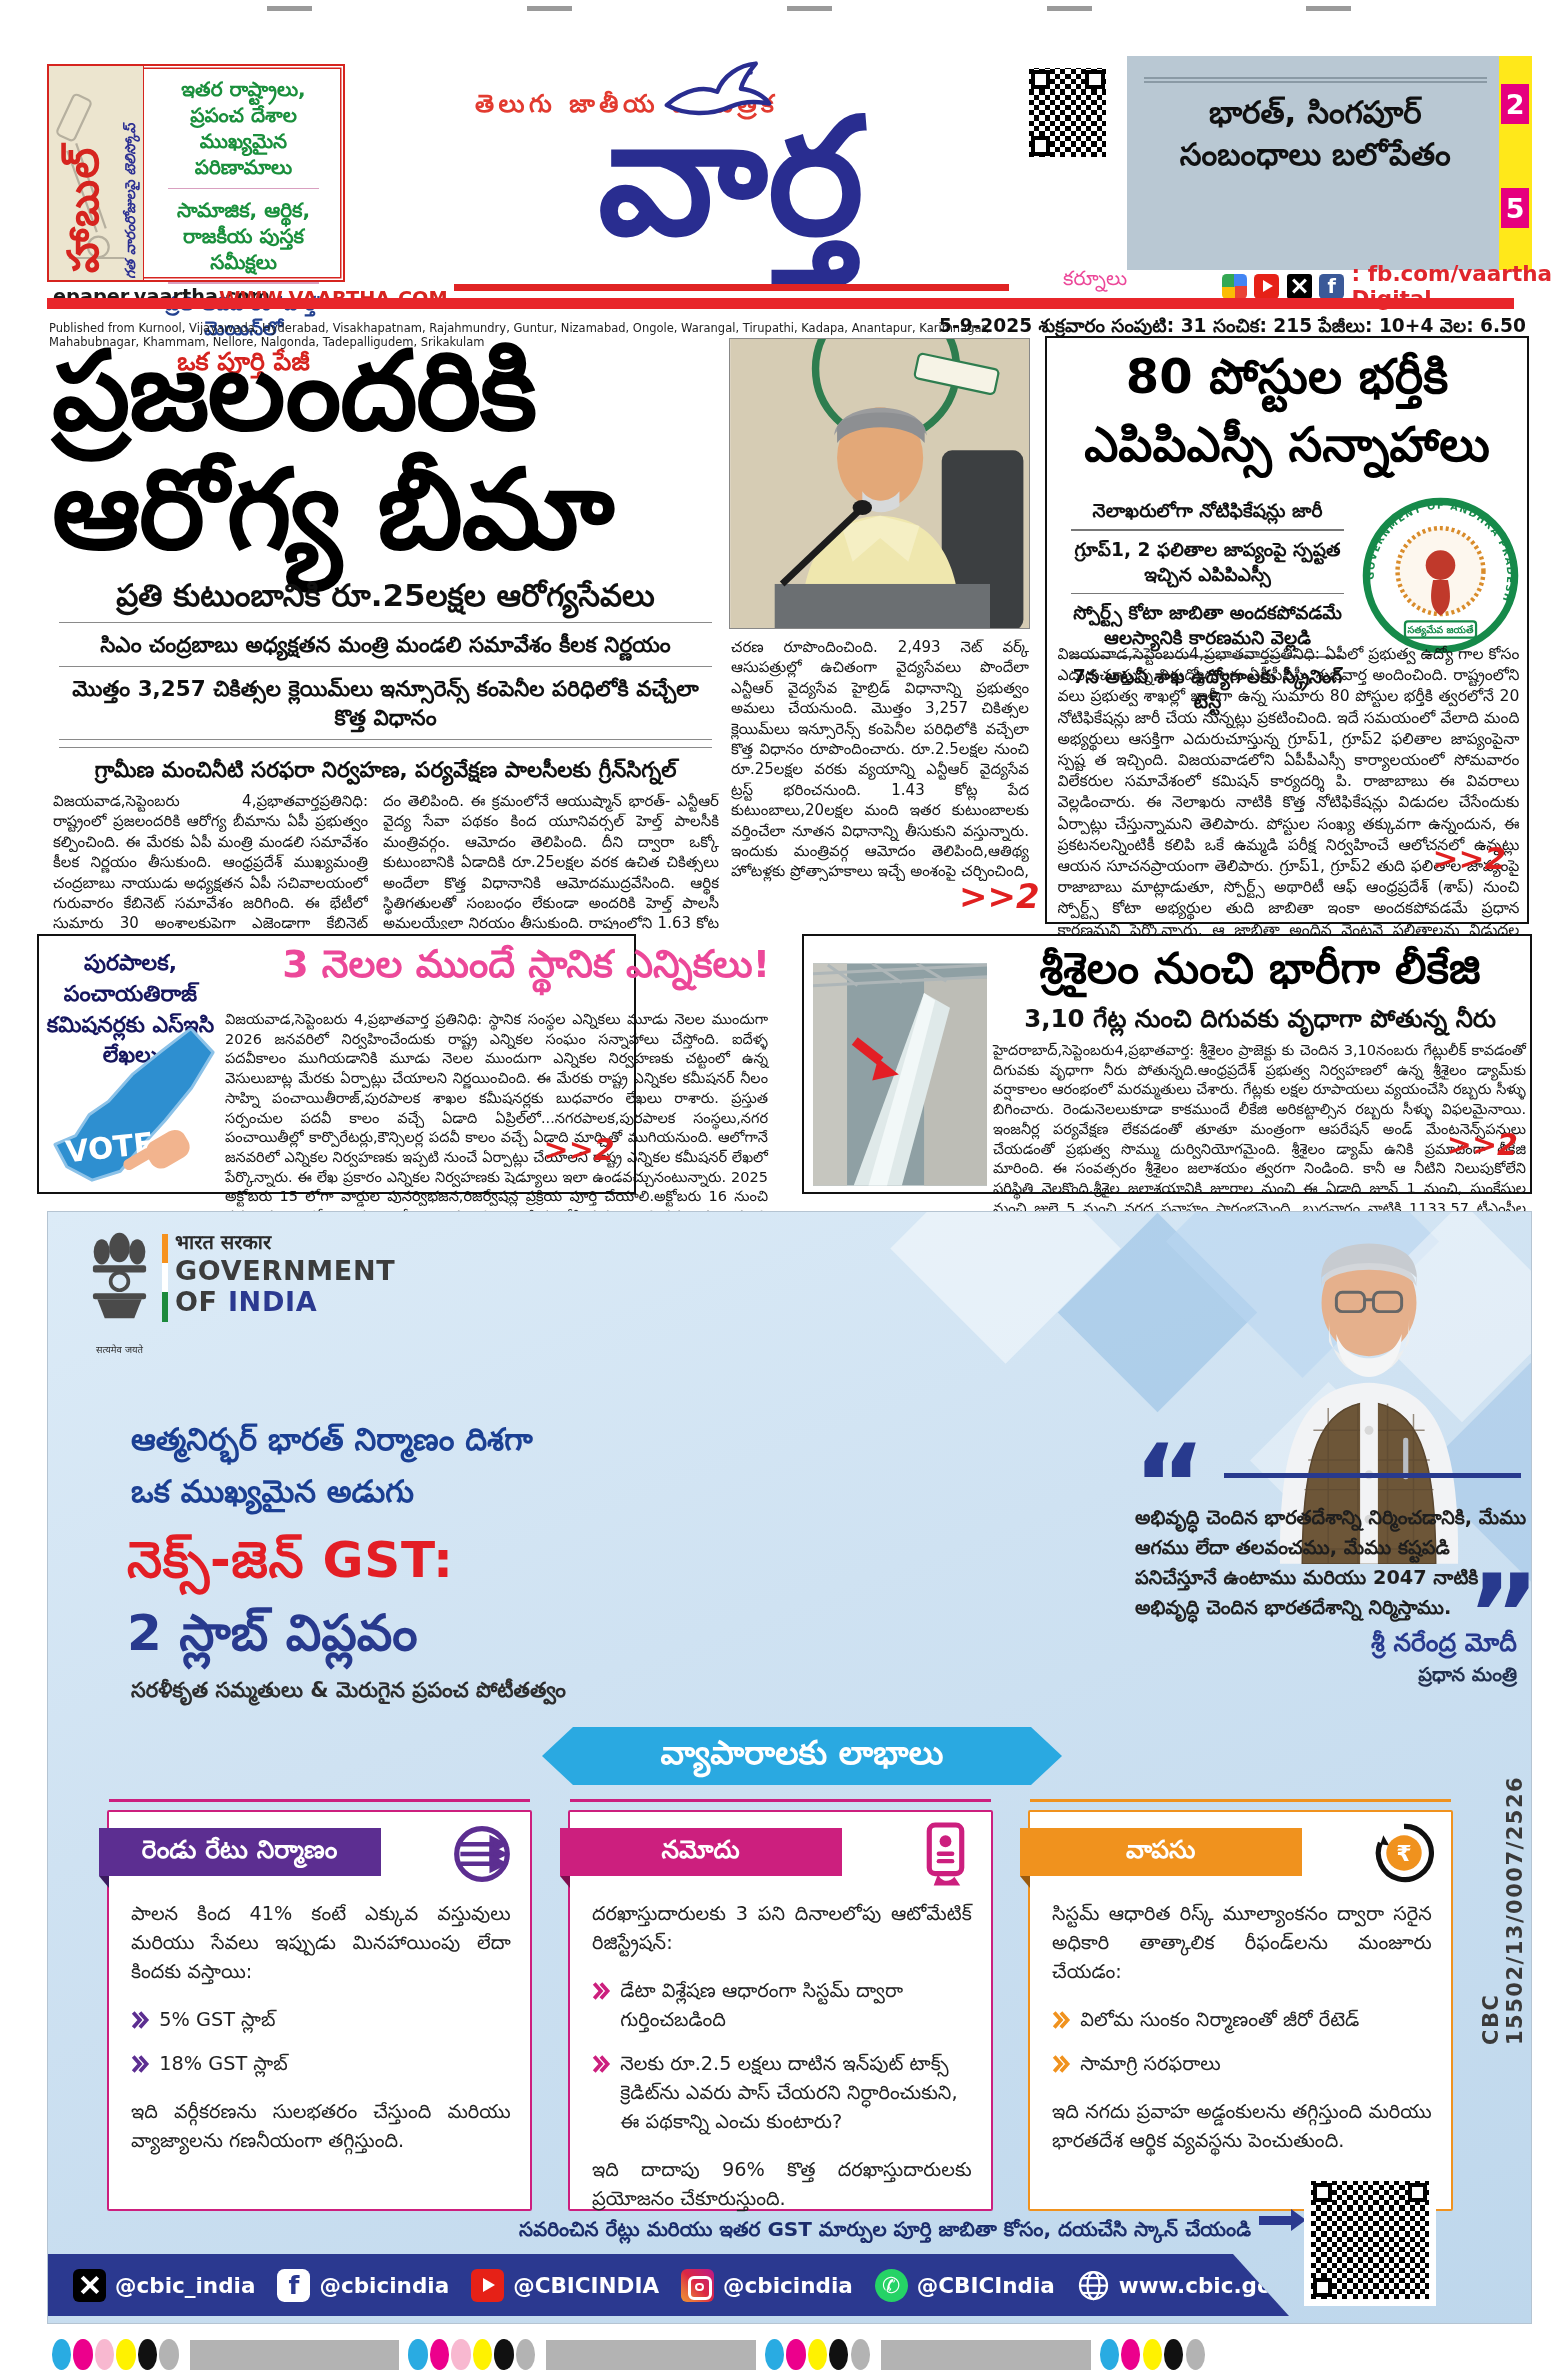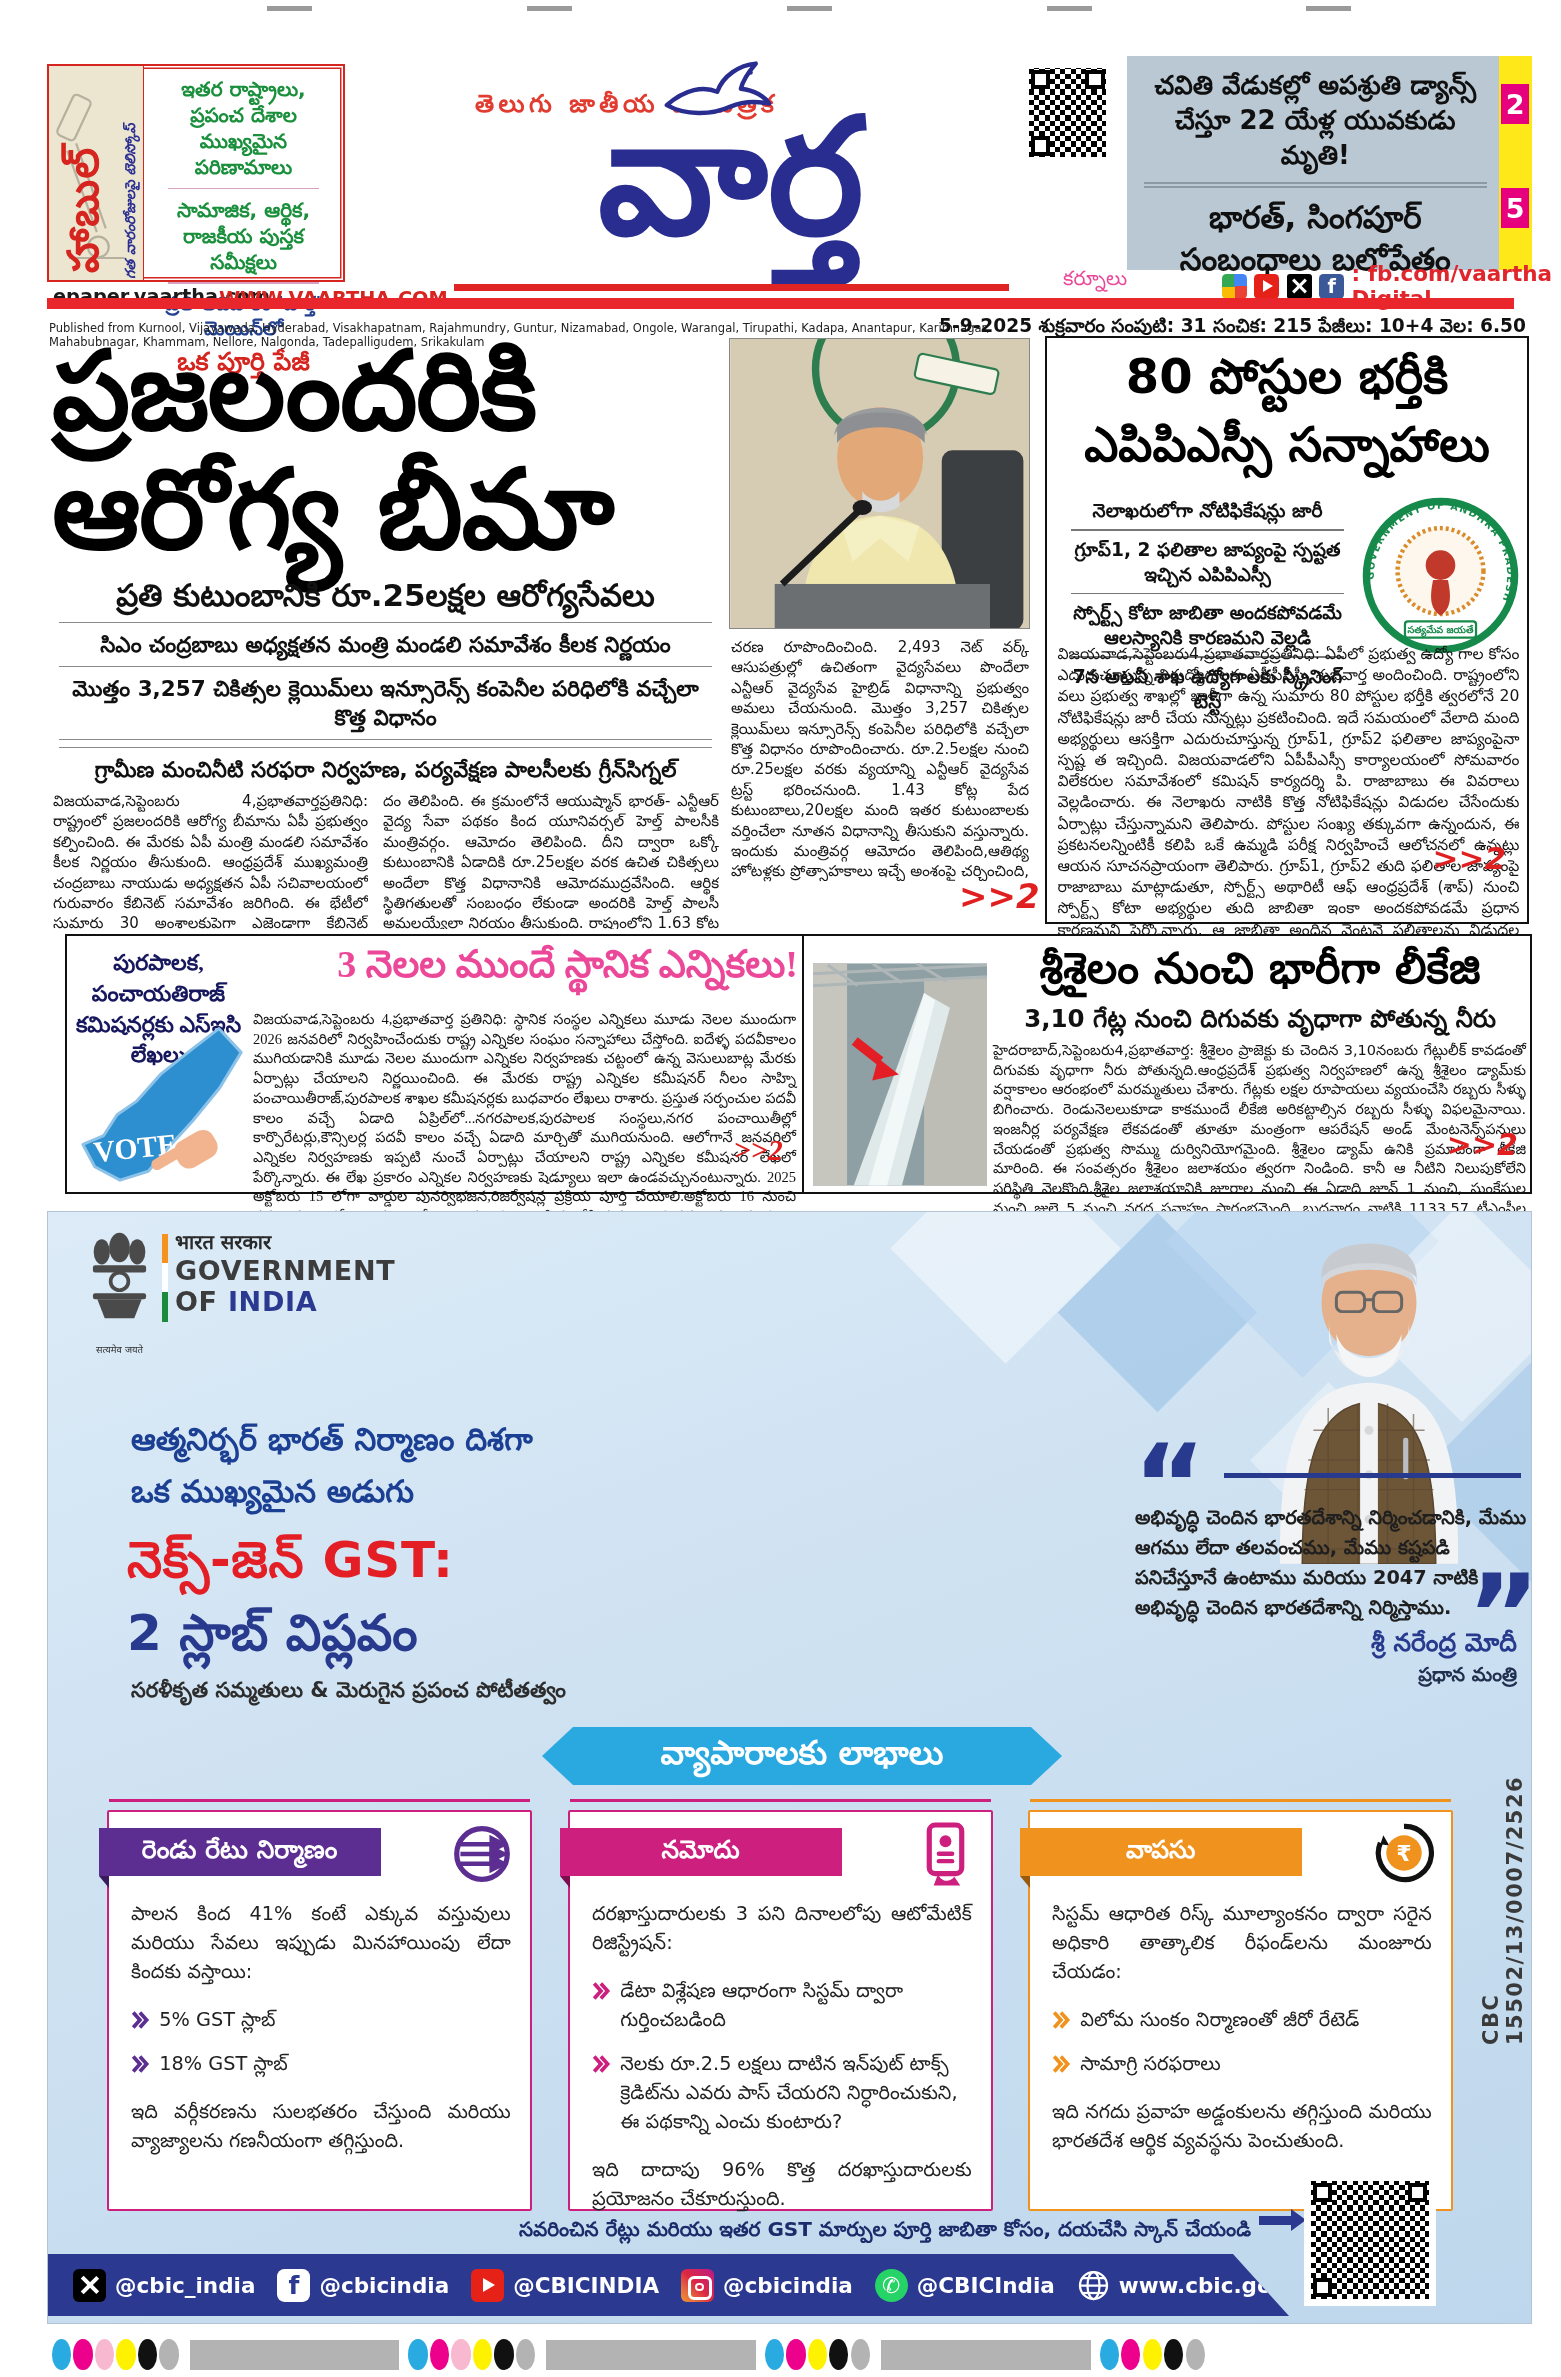--- a/index.html
+++ b/index.html
@@ -95,21 +95,21 @@
   .appsc-h { text-align:center; font-weight:900; color:#000; line-height:1.2; font-size:48px; margin-top:10.4px; }
   .appsc-decks { position:absolute; left:12px; top:160px; width:297px; text-align:center; }
   .appsc-deck { font-size:18.6px; font-weight:800; line-height:1.35; }
   .appsc-rule { height:1.5px; background:#777; margin:6px 12px; }
   .seal { position:absolute; left:315px; top:159px; }
   .appsc-body { position:absolute; left:10.4px; top:306px; width:462px; height:245px; font-size:15.6px; }
   .appsc-cont { position:absolute; right:21px; bottom:46px; font-size:31px; }
 
   
   .mid-box { position:absolute; top:934px; border:2.2px solid #111; background:#fff; }
-  .elections-box { left:65px; width:739px; height:260px;font-family:Liberation Serif, serif; }
+  .elections-box { left:37px; width:599px; height:260px; }
   .side-label { position:absolute; left:6px; top:12px; width:171px; text-align:center; font-size:22px; font-weight:800; color:#17175e; line-height:1.4; }
   .apmap { position:absolute; left:7.4px; top:88px; }
   .elect-h { position:absolute; left:180px; top:6px; width:551px; text-align:right; font-size:38px; font-weight:900; color:#ec4899; }
   .elect-body { position:absolute; left:186px; top:74px; width:543px; height:163px; font-size:14.5px; }
   .elect-cont { position:absolute; right:19.3px; bottom:25px; font-size:30px; }
 
   .srisailam-box { left:802px; width:730px; height:260px; }
   .dam { position:absolute; left:9px; top:27px; }
   .sri-h { position:absolute; left:192px; top:7.4px; width:528px; text-align:center; font-size:43px; font-weight:900; color:#000; }
   .sri-sub { position:absolute; left:192px; top:68px; width:528px; text-align:center; font-size:24.5px; font-weight:800; color:#111; }
@@ -243,21 +243,20 @@
   <div class="logo-underbar"></div>
 
   <div class="qr qr-mast">
     <div class="f f1"></div>
     <div class="f f2"></div>
     <div class="f f3"></div>
   </div>
 
   <div class="headlines-box">
     <div class="hl-col">
-      <div class="hl1">చవితి వేడుకల్లో అపశ్రుతి డ్యాన్స్ చేస్తూ 22 యేళ్ల యువకుడు మృతి!</div>
       <div class="hl-div"></div>
       <div class="hl2">భారత్, సింగపూర్ సంబంధాలు బలోపేతం</div>
     </div>
     <div class="yellow-strip">
       <div class="pagenum pn1">2</div>
       <div class="pagenum pn2">5</div>
     </div>
   </div>
 
   <div class="edition">కర్నూలు</div>

